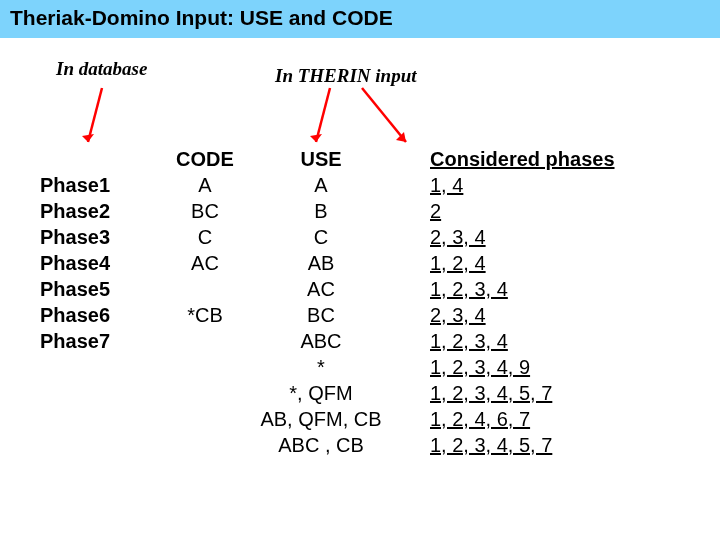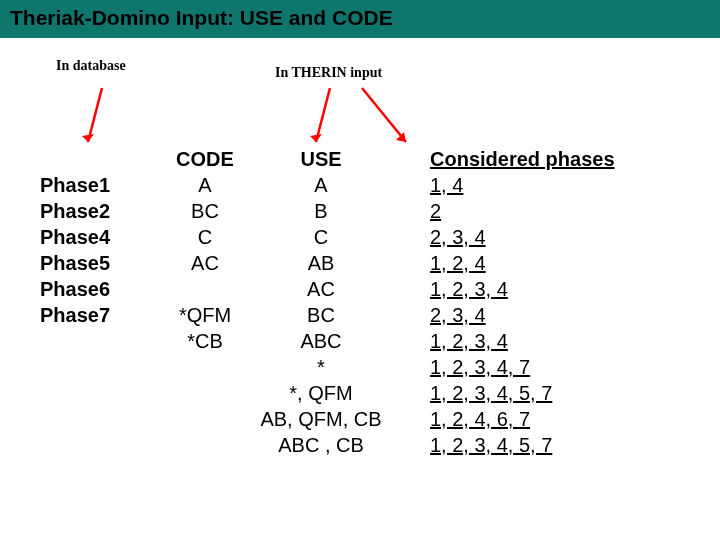--- a/index.html
+++ b/index.html
@@ -6,33 +6,34 @@
     margin: 0;
     padding: 0;
     width: 720px;
     height: 540px;
     background: #ffffff;
     font-family: Arial, Helvetica, sans-serif;
     color: #000;
     overflow: hidden;
   }
   .title-bar {
-    background: #0f766e;
+    background: #7dd3fc;
     padding: 6px 10px 8px 10px;
     font-size: 21px;
     font-weight: bold;
   }
   .content {
     position: relative;
     padding-top: 8px;
   }
   .section-head {
     font-family: "Times New Roman", Times, serif;
     font-weight: bold;
-    font-size: 14px;
+    font-size: 19px;
+    font-style: italic;
   }
   .head-db {
     position: absolute;
     left: 56px;
     top: 20px;
   }
   .head-therin {
     position: absolute;
     left: 275px;
     top: 20px;
@@ -104,34 +105,34 @@
 
   <svg class="arrow arrow3" width="60" height="70" viewBox="0 0 60 70">
     <line x1="4" y1="2" x2="48" y2="56" stroke="#ff0000" stroke-width="2.5"></line>
     <polygon points="48,56 46,46 38,54" fill="#ff0000"></polygon>
   </svg>
 
   <div class="col col-phase">
     <span class="row col-header">&nbsp;</span>
     <span class="row">Phase1</span>
     <span class="row">Phase2</span>
+    <span class="row">Phase3</span>
     <span class="row">Phase4</span>
     <span class="row">Phase5</span>
     <span class="row">Phase6</span>
     <span class="row">Phase7</span>
   </div>
 
   <div class="col col-code">
     <span class="row col-header">CODE</span>
     <span class="row">A</span>
     <span class="row">BC</span>
     <span class="row">C</span>
     <span class="row">AC</span>
     <span class="row">&nbsp;</span>
-    <span class="row">*QFM</span>
     <span class="row">*CB</span>
   </div>
 
   <div class="col col-use">
     <span class="row col-header">USE</span>
     <span class="row">A</span>
     <span class="row">B</span>
     <span class="row">C</span>
     <span class="row">AB</span>
     <span class="row">AC</span>
@@ -145,19 +146,19 @@
 
   <div class="col col-considered">
     <span class="row col-header">Considered phases</span>
     <span class="row">1, 4</span>
     <span class="row">2</span>
     <span class="row">2, 3, 4</span>
     <span class="row">1, 2, 4</span>
     <span class="row">1, 2, 3, 4</span>
     <span class="row">2, 3, 4</span>
     <span class="row">1, 2, 3, 4</span>
-    <span class="row">1, 2, 3, 4, 7</span>
+    <span class="row">1, 2, 3, 4, 9</span>
     <span class="row">1, 2, 3, 4, 5, 7</span>
     <span class="row">1, 2, 4, 6, 7</span>
     <span class="row">1, 2, 3, 4, 5, 7</span>
   </div>
 
 </div>
 
 </body></html>

